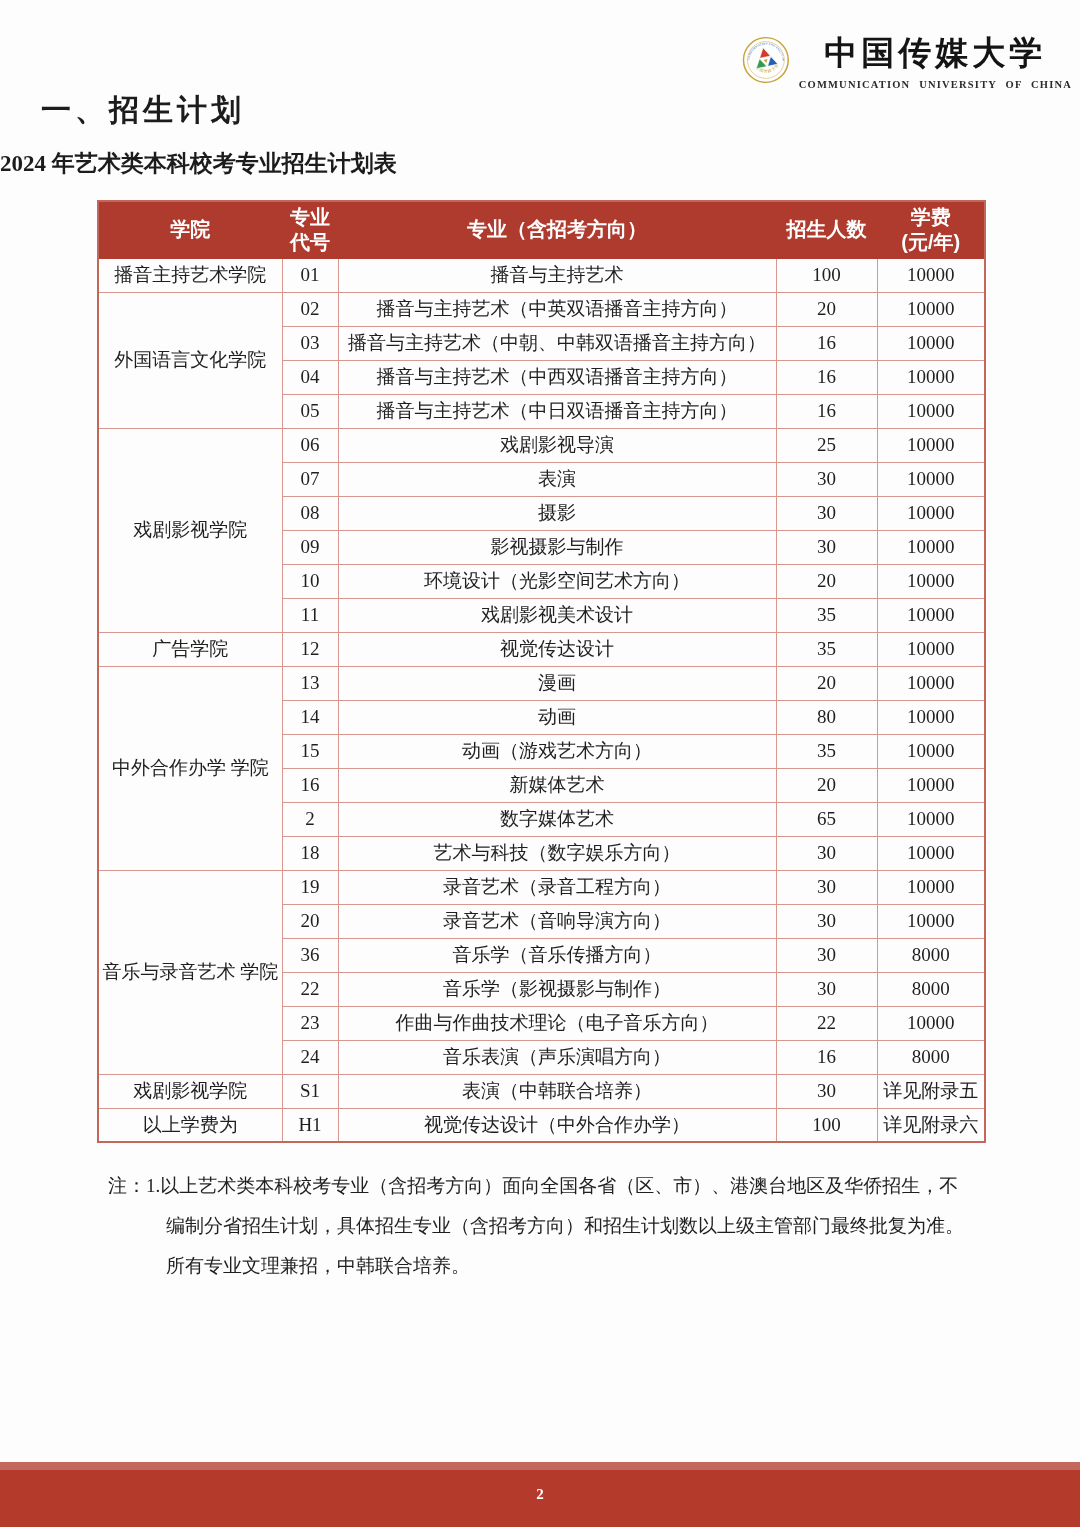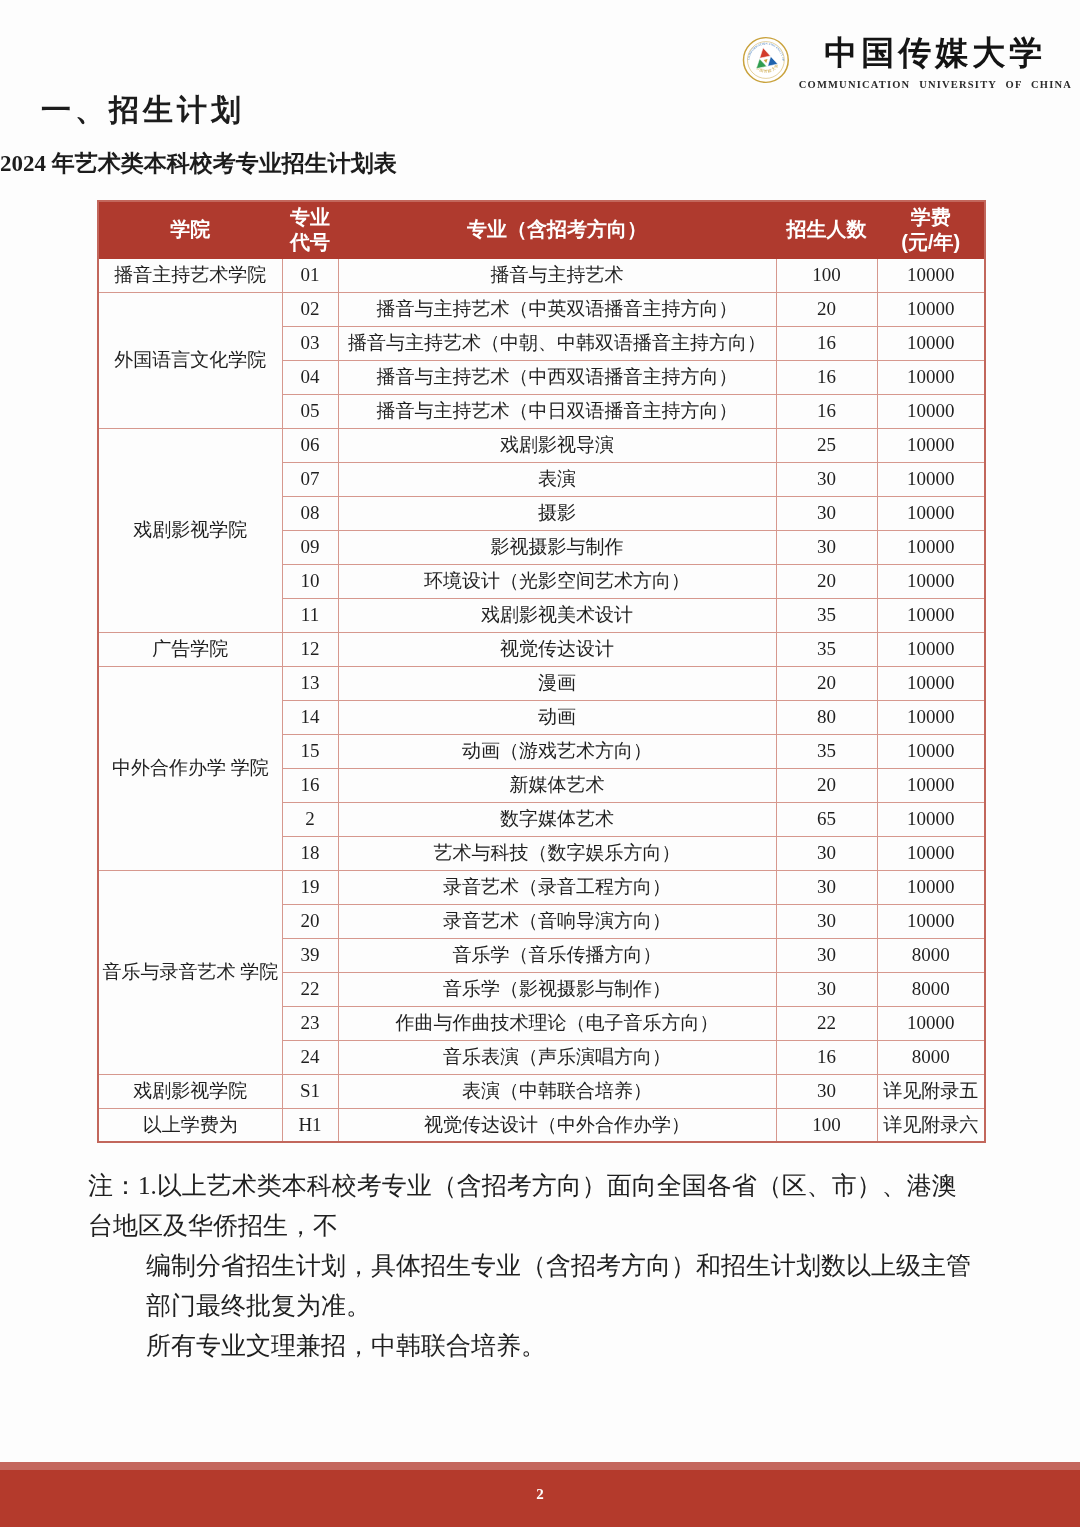--- a/index.html
+++ b/index.html
@@ -59,23 +59,23 @@
   table.plan td{
     border:1px solid #d6988e;
     font-family:"Liberation Serif","DejaVu Serif",serif;
     font-size:19px;color:#1f1f1f;
     text-align:center;vertical-align:middle;padding:0;
     white-space:nowrap;
   }
   td.col-college{white-space:pre-line;line-height:1.6;}
   
   .notes{
-    position:absolute;top:1166px;left:88px;width:884px;
+    position:absolute;top:1166px;left:108px;width:884px;
     font-family:"Liberation Serif","DejaVu Serif",serif;
-    font-size:25px;color:#1f1f1f;line-height:40px;
+    font-size:19px;color:#1f1f1f;line-height:40px;
   }
   .note-wrap{padding-left:58px;}
   .note-item{padding-left:50px;margin-top:2px;}
   
   .footer{
     position:absolute;left:0;bottom:0;width:1080px;height:65px;
     background:#b43a2c;
   }
   .footer-stripe{width:100%;height:8px;background:#c4675d;}
   .footer-num{
@@ -259,21 +259,21 @@
           <td class="col-count">30</td>
           <td class="col-fee">10000</td>
         </tr>
         <tr>
           <td class="col-code">20</td>
           <td class="col-major">录音艺术（音响导演方向）</td>
           <td class="col-count">30</td>
           <td class="col-fee">10000</td>
         </tr>
         <tr>
-          <td class="col-code">39</td>
+          <td class="col-code">36</td>
           <td class="col-major">音乐学（音乐传播方向）</td>
           <td class="col-count">30</td>
           <td class="col-fee">8000</td>
         </tr>
         <tr>
           <td class="col-code">22</td>
           <td class="col-major">音乐学（影视摄影与制作）</td>
           <td class="col-count">30</td>
           <td class="col-fee">8000</td>
         </tr>

